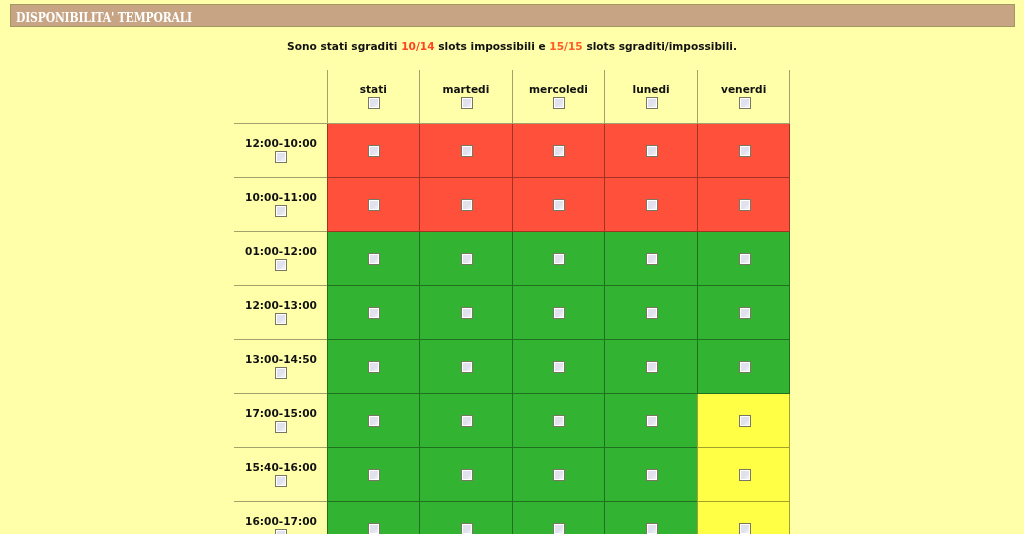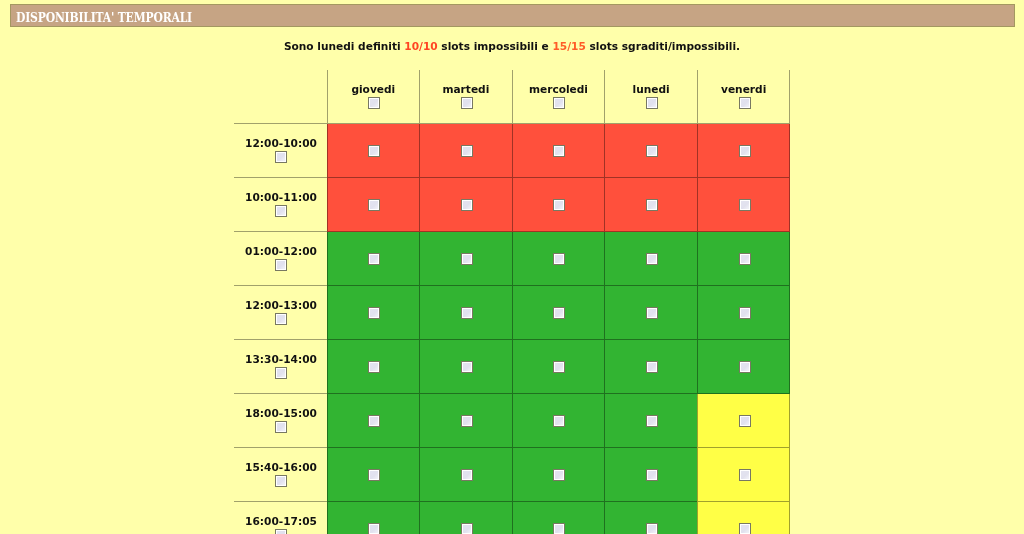--- a/index.html
+++ b/index.html
@@ -48,29 +48,29 @@
   .s-green{background:#32B432;}
   .s-yellow{background:#FFFF46;}
 </style>
 </head>
 <body style="background: rgb(255, 255, 170);">
 
 <div class="titlebar" style="background: rgb(198, 164, 132);">
   <div class="t">DISPONIBILITA' TEMPORALI</div>
 </div>
 
-<div class="subtitle"><span>Sono lunedi definiti </span><span class="c1" style="color: rgb(255, 68, 34);">10/10</span><span> slots impossibili e </span><span class="c2" style="color: rgb(255, 92, 40);">15/15</span><span> slots sgraditi/impossibili.</span></div>
+<div class="subtitle"><span>Sono stati sgraditi </span><span class="c1" style="color: rgb(255, 68, 34);">10/14</span><span> slots impossibili e </span><span class="c2" style="color: rgb(255, 92, 40);">15/15</span><span> slots sgraditi/impossibili.</span></div>
 
 <table class="grid">
 <tbody>
   <tr class="head">
     <td class="lab"></td>
     <td class="day">
           <div class="cellwrap">
-      <div class="cap">giovedi</div>
+      <div class="cap">stati</div>
       <div class="cblineH"><span class="cb"></span></div>
     </div>
         </td>
     <td class="day">
           <div class="cellwrap">
       <div class="cap">martedi</div>
       <div class="cblineH"><span class="cb"></span></div>
     </div>
         </td>
     <td class="day">
@@ -220,21 +220,21 @@
         </td>
     <td class="day s-green last" style="background: rgb(50, 180, 50);">
           <div class="cellwrap">
             <div class="cbmid"><span class="cb"></span></div>
           </div>
         </td>
   </tr>
   <tr class="row">
     <td class="lab">
           <div class="cellwrap">
-      <div class="cap">13:30-14:00</div>
+      <div class="cap">13:00-14:50</div>
       <div class="cblineH"><span class="cb"></span></div>
     </div>
         </td>
     <td class="day s-green" style="background: rgb(50, 180, 50);">
           <div class="cellwrap">
             <div class="cbmid"><span class="cb"></span></div>
           </div>
         </td>
     <td class="day s-green" style="background: rgb(50, 180, 50);">
           <div class="cellwrap">
@@ -253,21 +253,21 @@
         </td>
     <td class="day s-green last" style="background: rgb(50, 180, 50);">
           <div class="cellwrap">
             <div class="cbmid"><span class="cb"></span></div>
           </div>
         </td>
   </tr>
   <tr class="row">
     <td class="lab">
           <div class="cellwrap">
-      <div class="cap">18:00-15:00</div>
+      <div class="cap">17:00-15:00</div>
       <div class="cblineH"><span class="cb"></span></div>
     </div>
         </td>
     <td class="day s-green" style="background: rgb(50, 180, 50);">
           <div class="cellwrap">
             <div class="cbmid"><span class="cb"></span></div>
           </div>
         </td>
     <td class="day s-green" style="background: rgb(50, 180, 50);">
           <div class="cellwrap">
@@ -319,21 +319,21 @@
         </td>
     <td class="day s-yellow last" style="background: rgb(255, 255, 70);">
           <div class="cellwrap">
             <div class="cbmid"><span class="cb"></span></div>
           </div>
         </td>
   </tr>
   <tr class="row">
     <td class="lab">
           <div class="cellwrap">
-      <div class="cap">16:00-17:05</div>
+      <div class="cap">16:00-17:00</div>
       <div class="cblineH"><span class="cb"></span></div>
     </div>
         </td>
     <td class="day s-green" style="background: rgb(50, 180, 50);">
           <div class="cellwrap">
             <div class="cbmid"><span class="cb"></span></div>
           </div>
         </td>
     <td class="day s-green" style="background: rgb(50, 180, 50);">
           <div class="cellwrap">

